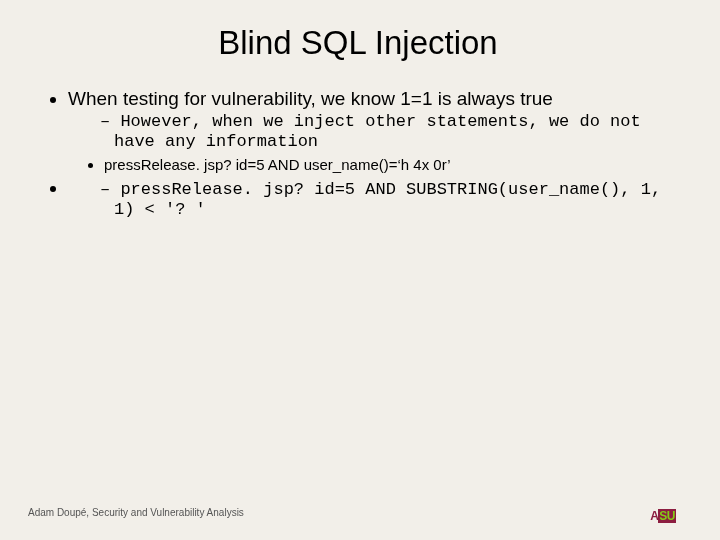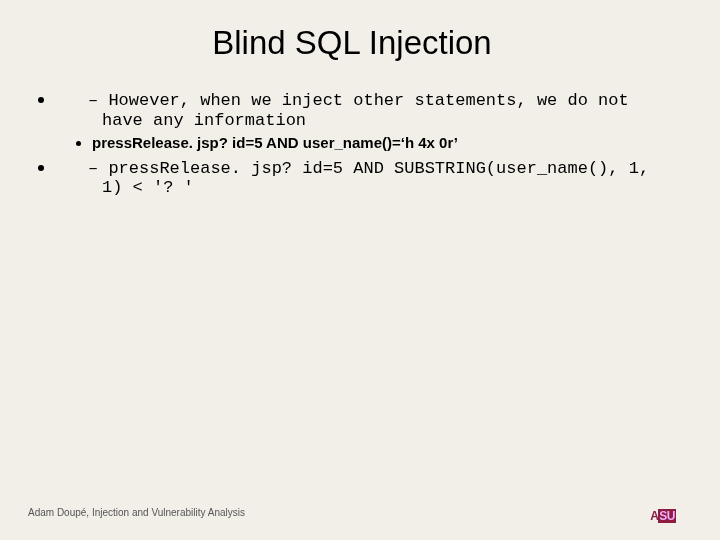--- a/index.html
+++ b/index.html
@@ -9,21 +9,21 @@
     height: 540px;
     background: #f2efe9;
     font-family: Arial, Helvetica, sans-serif;
     color: #000;
     overflow: hidden;
   }
   .slide {
     box-sizing: border-box;
     width: 704px;
     height: 540px;
-    padding: 18px 28px 12px 28px;
+    padding: 18px 28px 12px 40px;
     position: relative;
   }
   .title {
     font-size: 33px;
     text-align: center;
     margin: 6px 0 26px 0;
     font-weight: 400;
   }
   ul.lvl1 {
     margin: 0;
@@ -49,21 +49,21 @@
     font-family: Liberation Mono, monospace;
   }
   ul.lvl2 > li::before {
     content: "– ";
   }
   ul.lvl3 {
     margin: 4px 0 4px 0;
     padding-left: 36px;
     list-style: disc;
     font-size: 15px;
-    font-weight: bold;
+    font-weight: normal;
     line-height: 1.15;
   }
   .footer {
     position: absolute;
     left: 28px;
     bottom: 22px;
     font-size: 10px;
     color: #555;
   }
   .logo {
@@ -71,46 +71,47 @@
     right: 28px;
     bottom: 18px;
     font-family: Arial, Helvetica, sans-serif;
     font-weight: bold;
     font-size: 12px;
     color: #8c1d40;
     letter-spacing: -0.5px;
     line-height: 0.95;
   }
   .logo .su {
-    color: #f0abfc;
+    color: #84cc16;
     background: #8c1d40;
     padding: 0 1px;
     text-align: center;
   }
 </style>
 </head>
 <body>
 
 <div class="slide">
   <h1 class="title">Blind SQL Injection</h1>
 
   <ul class="lvl1">
     <li>
+      <span>When testing for vulnerability, we know 1=1 is always true</span>
       <ul class="lvl2">
         <li>However, when we inject other statements, we do not have any information</li>
       </ul>
       <ul class="lvl3">
         <li>pressRelease. jsp? id=5 AND user_name()=‘h 4x 0r’</li>
       </ul>
     </li>
     <li>
       <ul class="lvl2">
         <li>pressRelease. jsp? id=5 AND SUBSTRING(user_name(), 1, 1) &lt; '? '</li>
       </ul>
     </li>
   </ul>
 
-  <div class="footer">Adam Doupé, Injection and Vulnerability Analysis</div>
+  <div class="footer">Adam Doupé, Security and Vulnerability Analysis</div>
 
   <div class="logo">
     <span>A</span><span class="su">SU</span>
   </div>
 </div>
 
 </body></html>

